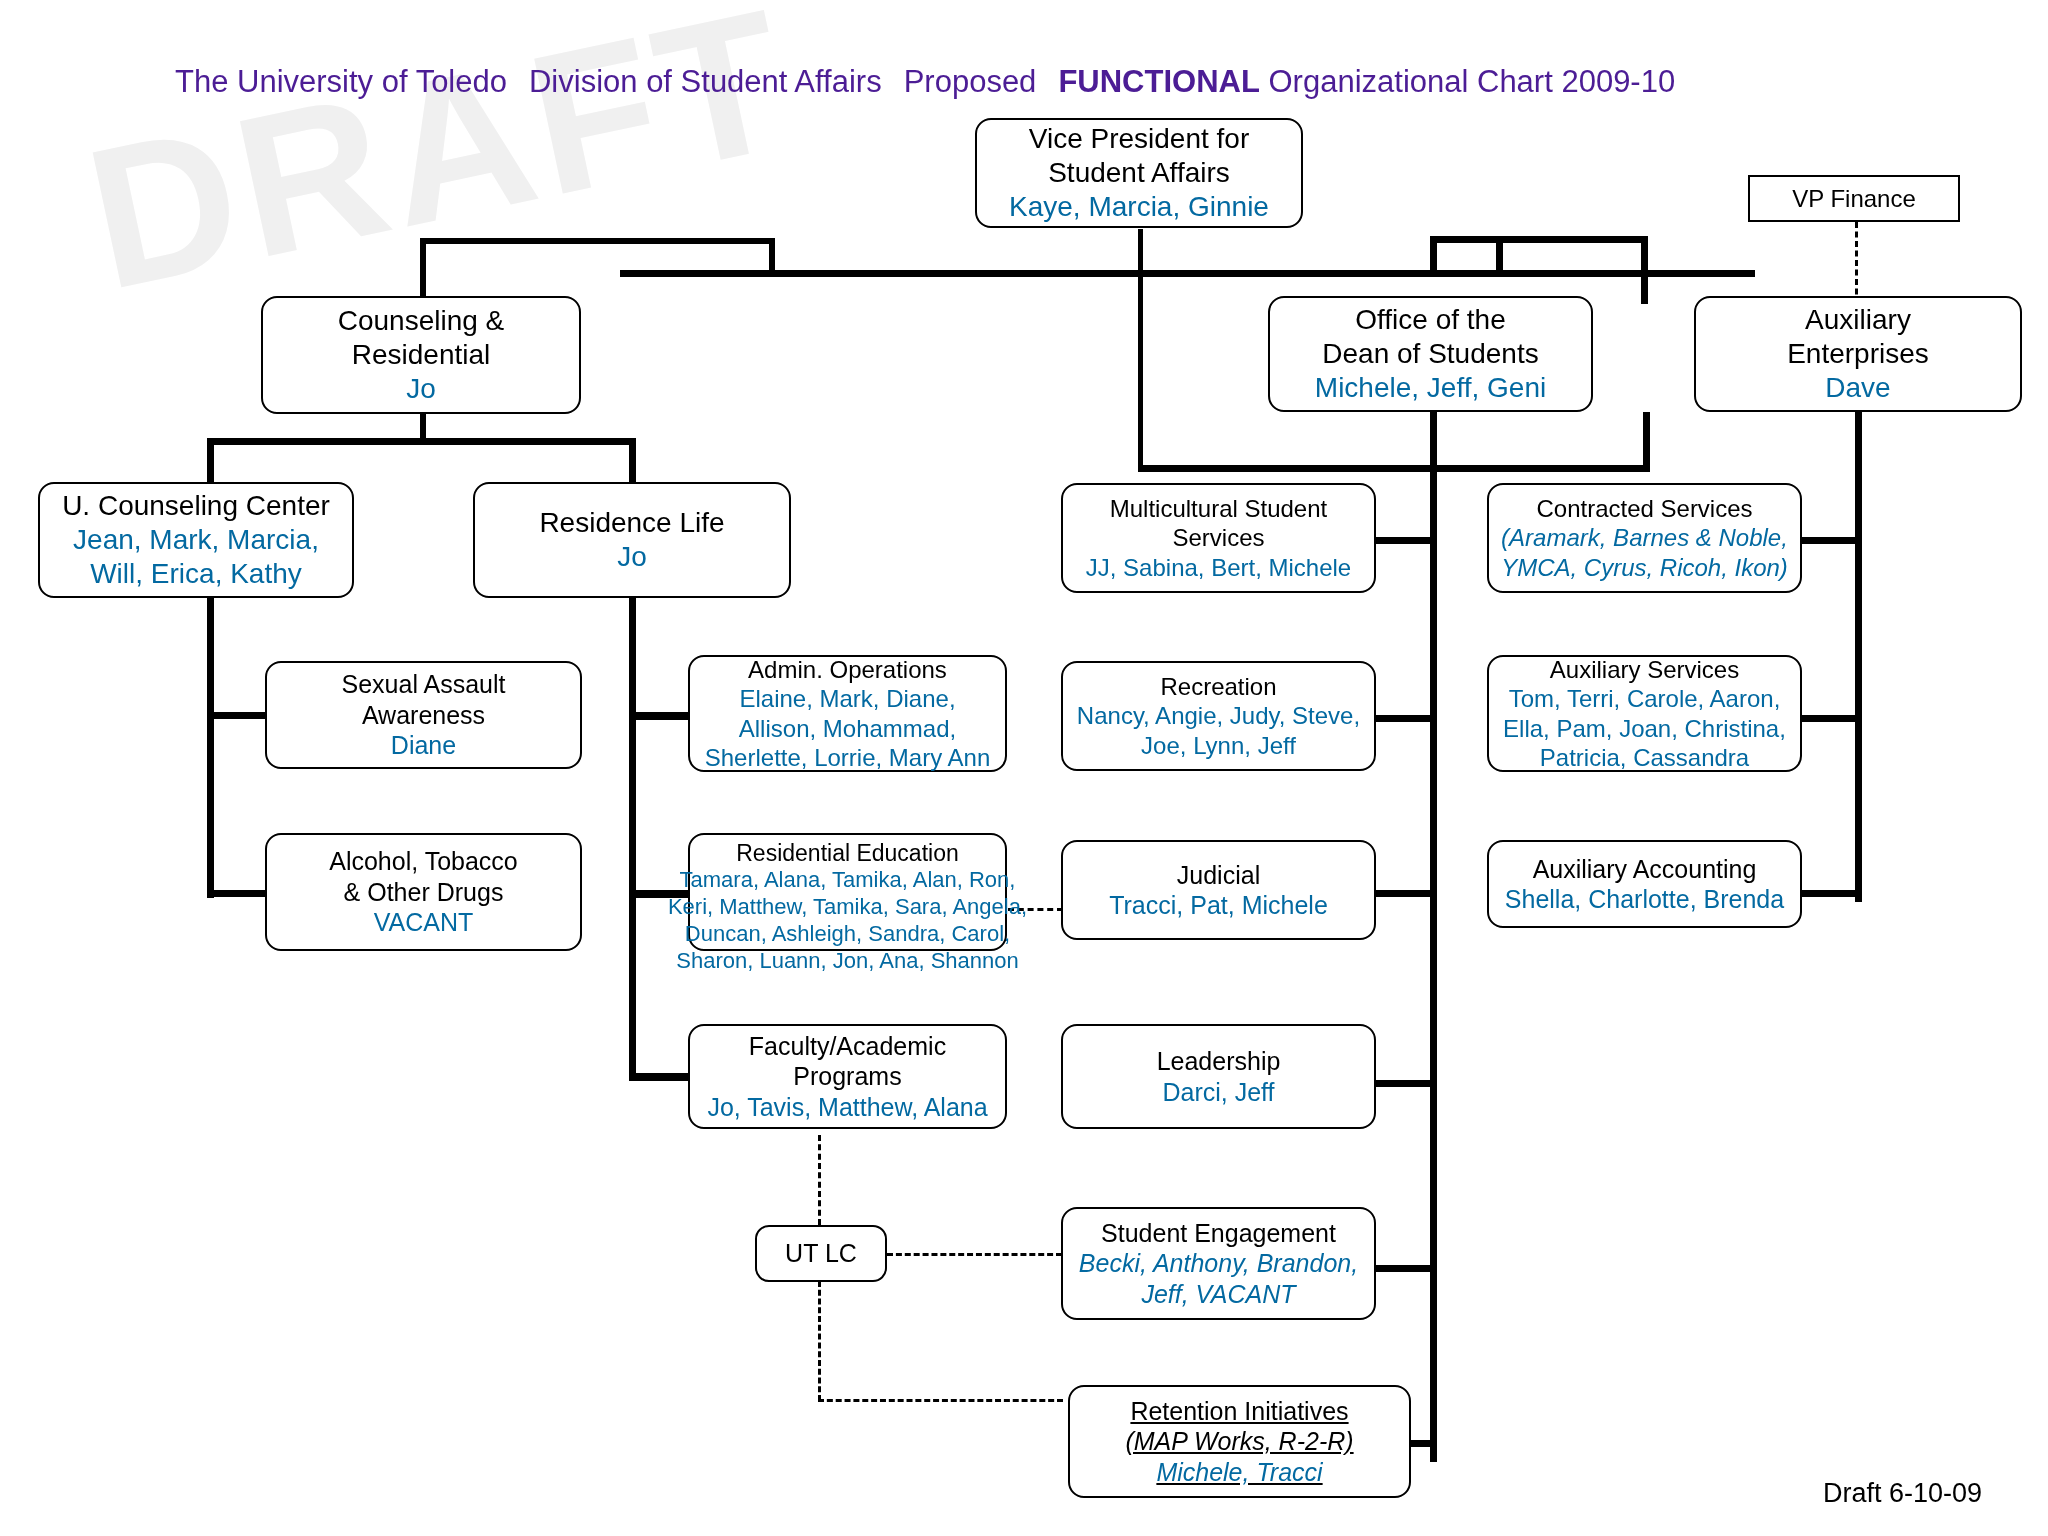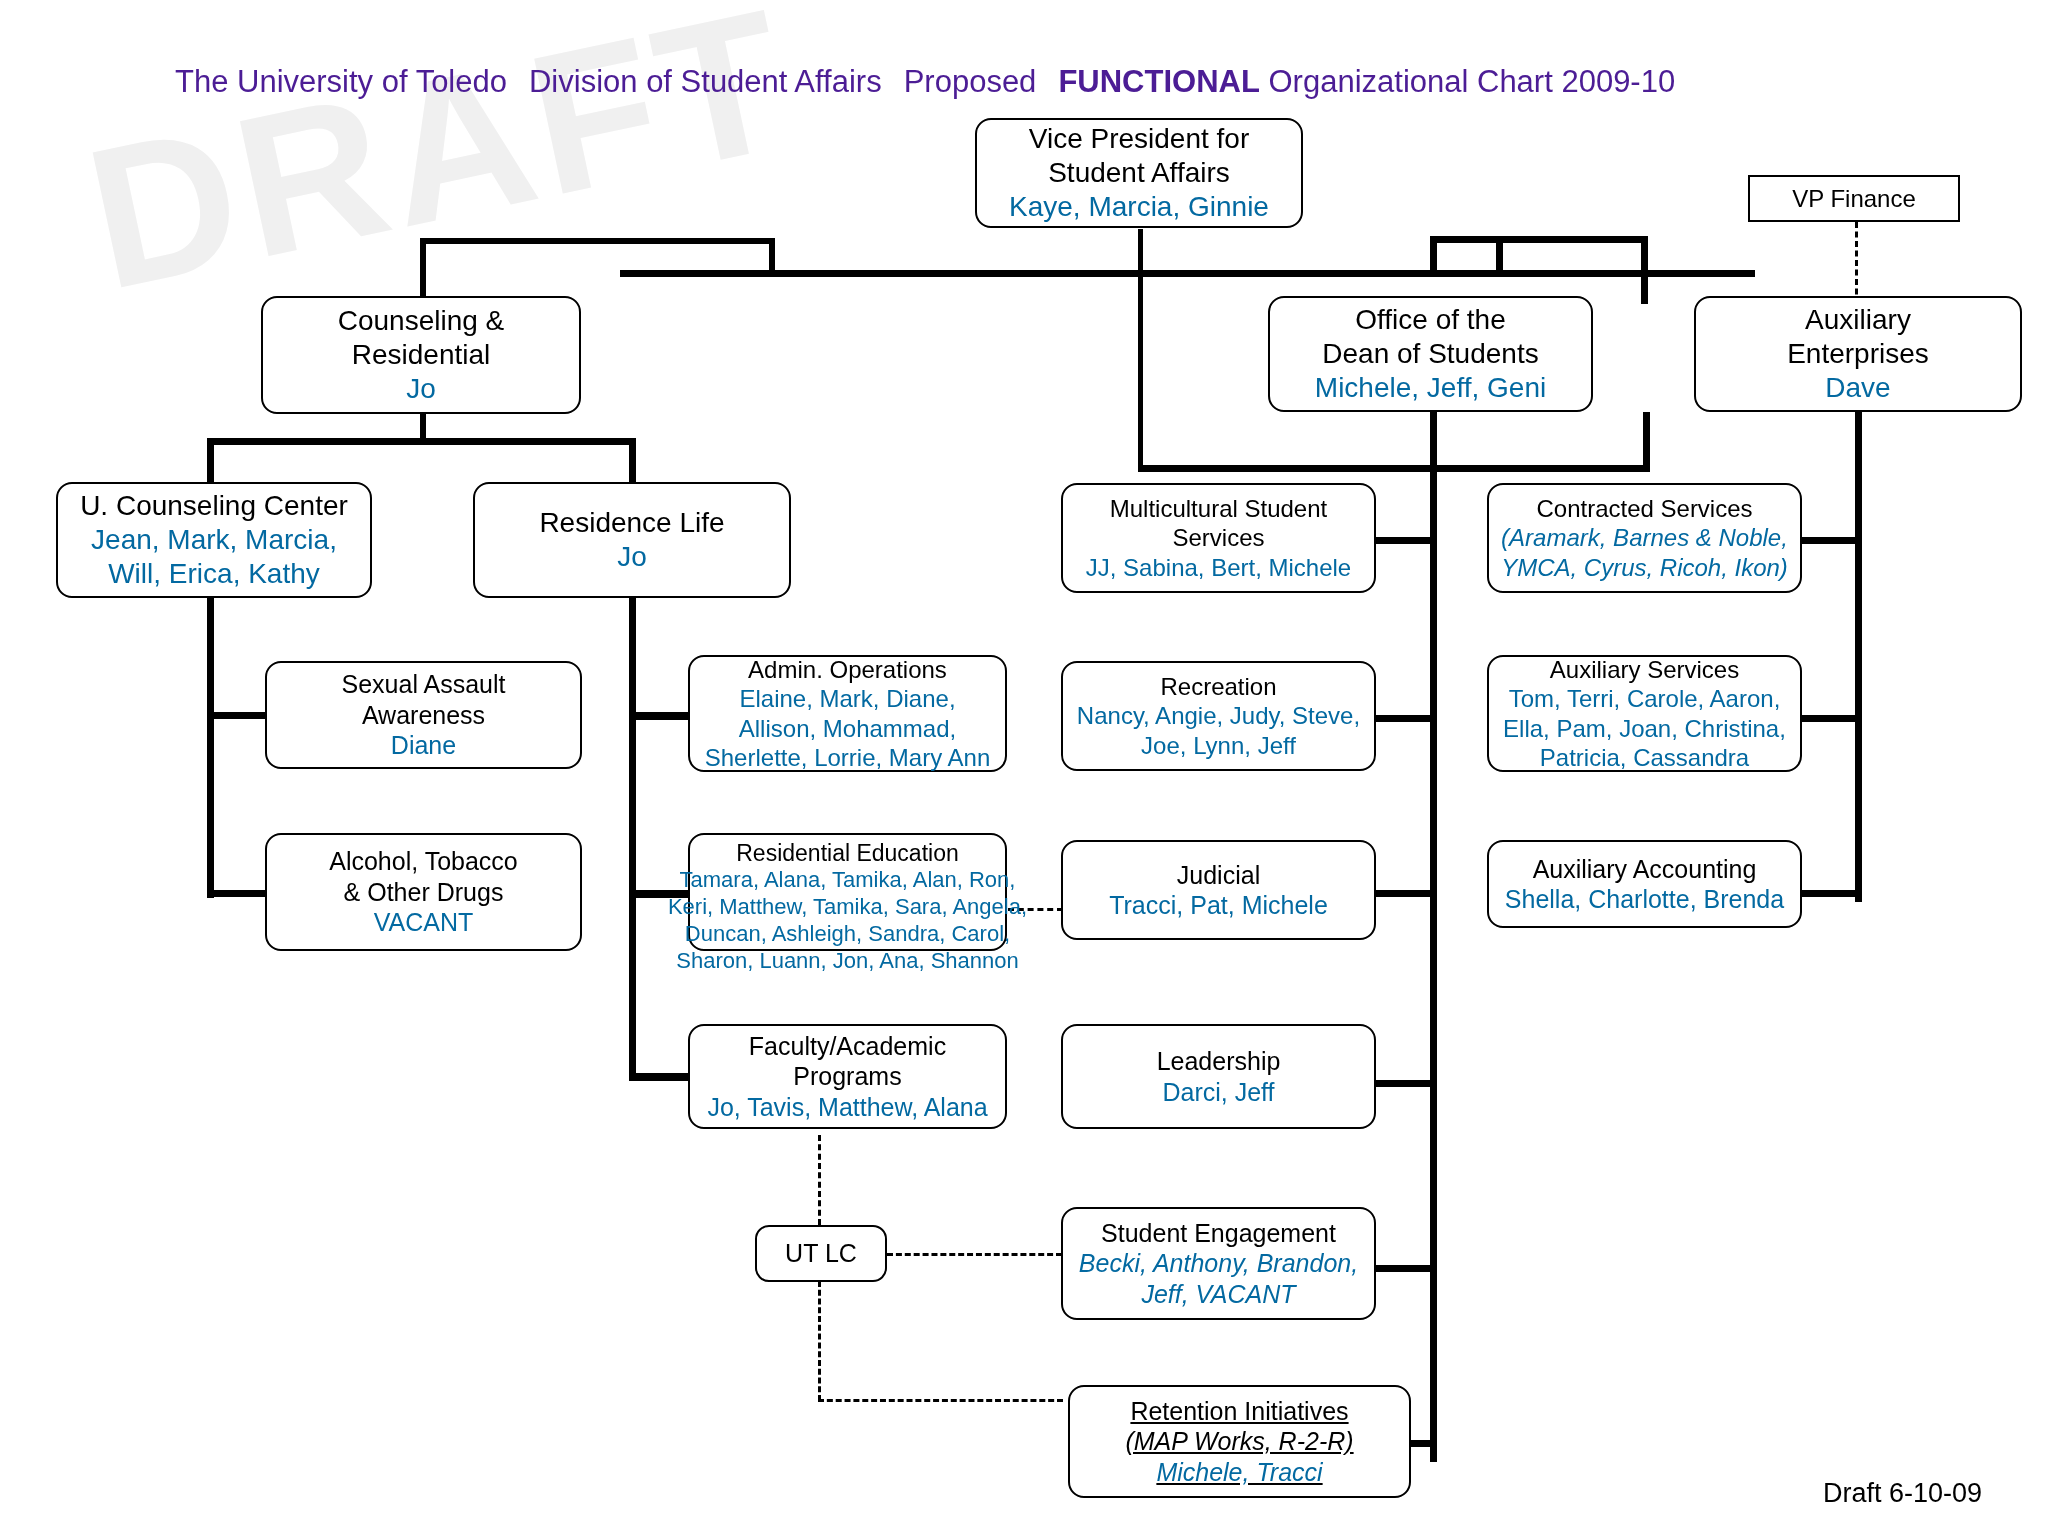--- a/index.html
+++ b/index.html
@@ -195,21 +195,21 @@
     <div class="ttl fs-28">Dean of Students</div>
     <div class="ppl fs-28">Michele, Jeff, Geni</div>
   </div>
 
   <div class="node" style="left:1694px; top:296px; width:328px; height:116px;">
     <div class="ttl fs-28">Auxiliary</div>
     <div class="ttl fs-28">Enterprises</div>
     <div class="ppl fs-28">Dave</div>
   </div>
 
-  <div class="node" style="left:56px; top:482px; width:316px; height:116px;">
+  <div class="node" style="left:38px; top:482px; width:316px; height:116px;">
     <div class="ttl fs-28">U. Counseling Center</div>
     <div class="ppl fs-28">Jean, Mark, Marcia,</div>
     <div class="ppl fs-28">Will, Erica, Kathy</div>
   </div>
 
   <div class="node" style="left:473px; top:482px; width:318px; height:116px;">
     <div class="ttl fs-28">Residence Life</div>
     <div class="ppl fs-28">Jo</div>
   </div>
 

